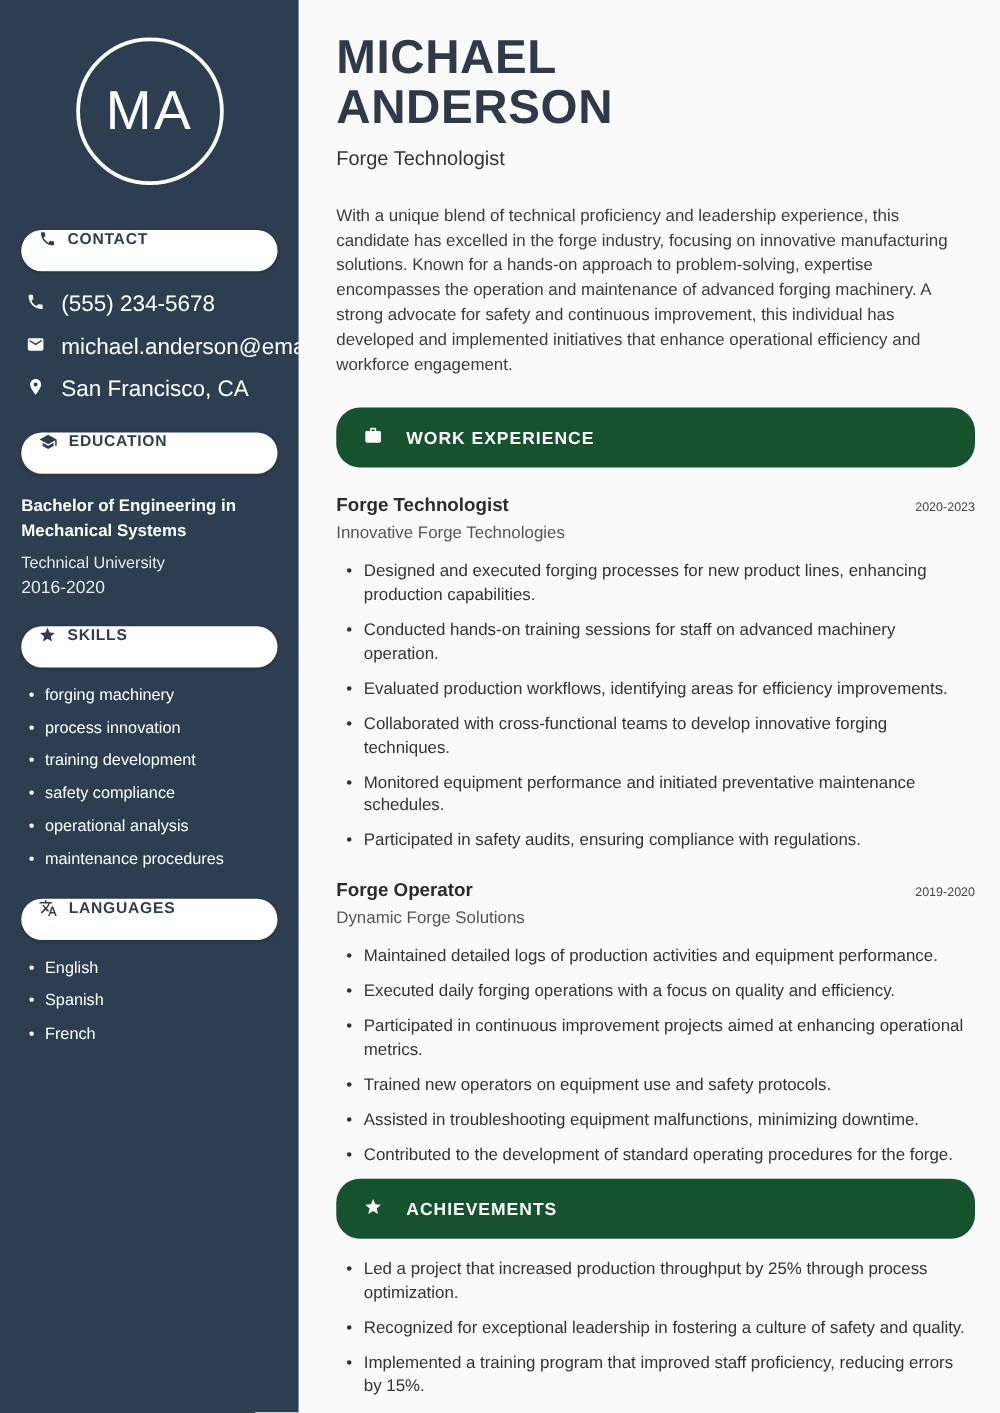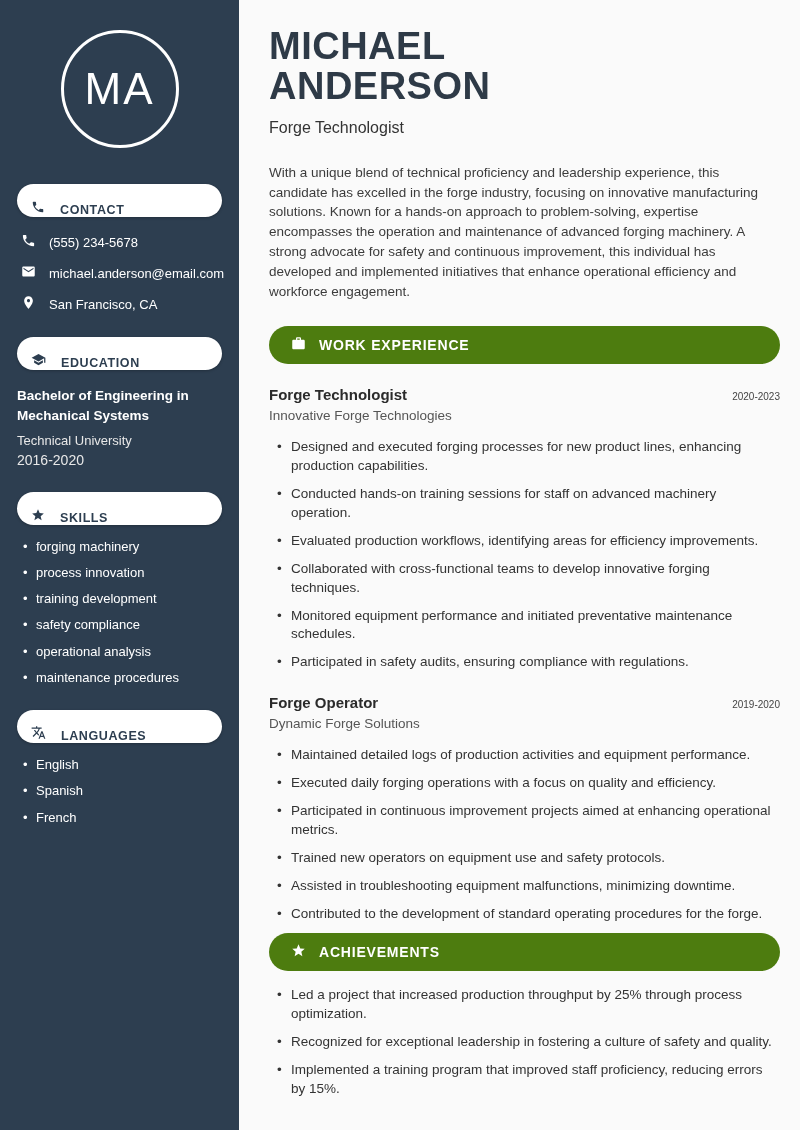--- a/index.html
+++ b/index.html
@@ -32,37 +32,37 @@
     font-size: 44px;
     letter-spacing: 2px;
     color: #ffffff;
     font-weight: 400;
   }
   .side-pill {
     background: #ffffff;
     color: #2d3e50;
     border-radius: 17px;
     height: 33px;
-    display: flex; align-items: flex-end;
-    gap: 15px;
+    display: flex; align-items: flex-start;
+    gap: 9px;
     padding: 0 14px;
     font-weight: bold;
     font-size: 12.5px;
     letter-spacing: 0.6px;
     box-shadow: 0 1px 3px rgba(0,0,0,0.25);
   }
   .side-pill.first { margin-top: 36px; }
   .side-pill.next { margin-top: 24px; }
   .side-pill svg { flex: 0 0 auto; }
 
   .contact-list {
     margin: 16px 0 0 4px;
     display: flex; flex-direction: column;
     gap: 13px;
-    font-size: 13px;
+    font-size: 18px;
   }
   .contact-row { display: flex; align-items: center; gap: 13px; }
   .contact-row svg { flex: 0 0 auto; }
 
   .edu-degree { margin-top: 16px; font-weight: bold; font-size: 13.5px; line-height: 1.5; }
   .edu-school { margin-top: 6px; font-size: 13px; color: #e8e8e8; }
   .edu-years  { margin-top: 4px; font-size: 14px; color: #e8e8e8; }
 
   .side-list {
     list-style: none;
@@ -88,26 +88,26 @@
   }
   .job-title { margin-top: 12px; font-size: 16px; color: #333333; }
   .summary {
     margin-top: 26px;
     font-size: 13.5px;
     line-height: 1.48;
     color: #3c3c3c;
   }
   .section-pill {
     margin-top: 24px;
-    background: #4d7c0f;
+    background: #14532d;
     color: #ffffff;
-    height: 38px;
+    height: 48px;
     border-radius: 19px;
     display: flex; align-items: center;
-    gap: 13px;
+    gap: 19px;
     padding: 0 22px;
     font-weight: bold;
     font-size: 14px;
     letter-spacing: 0.8px;
   }
   .section-pill.tight { margin-top: 10px; }
   .section-pill svg { flex: 0 0 auto; }
 
   .job { margin-top: 22px; }
   .job-head { display: flex; justify-content: space-between; align-items: baseline; }

